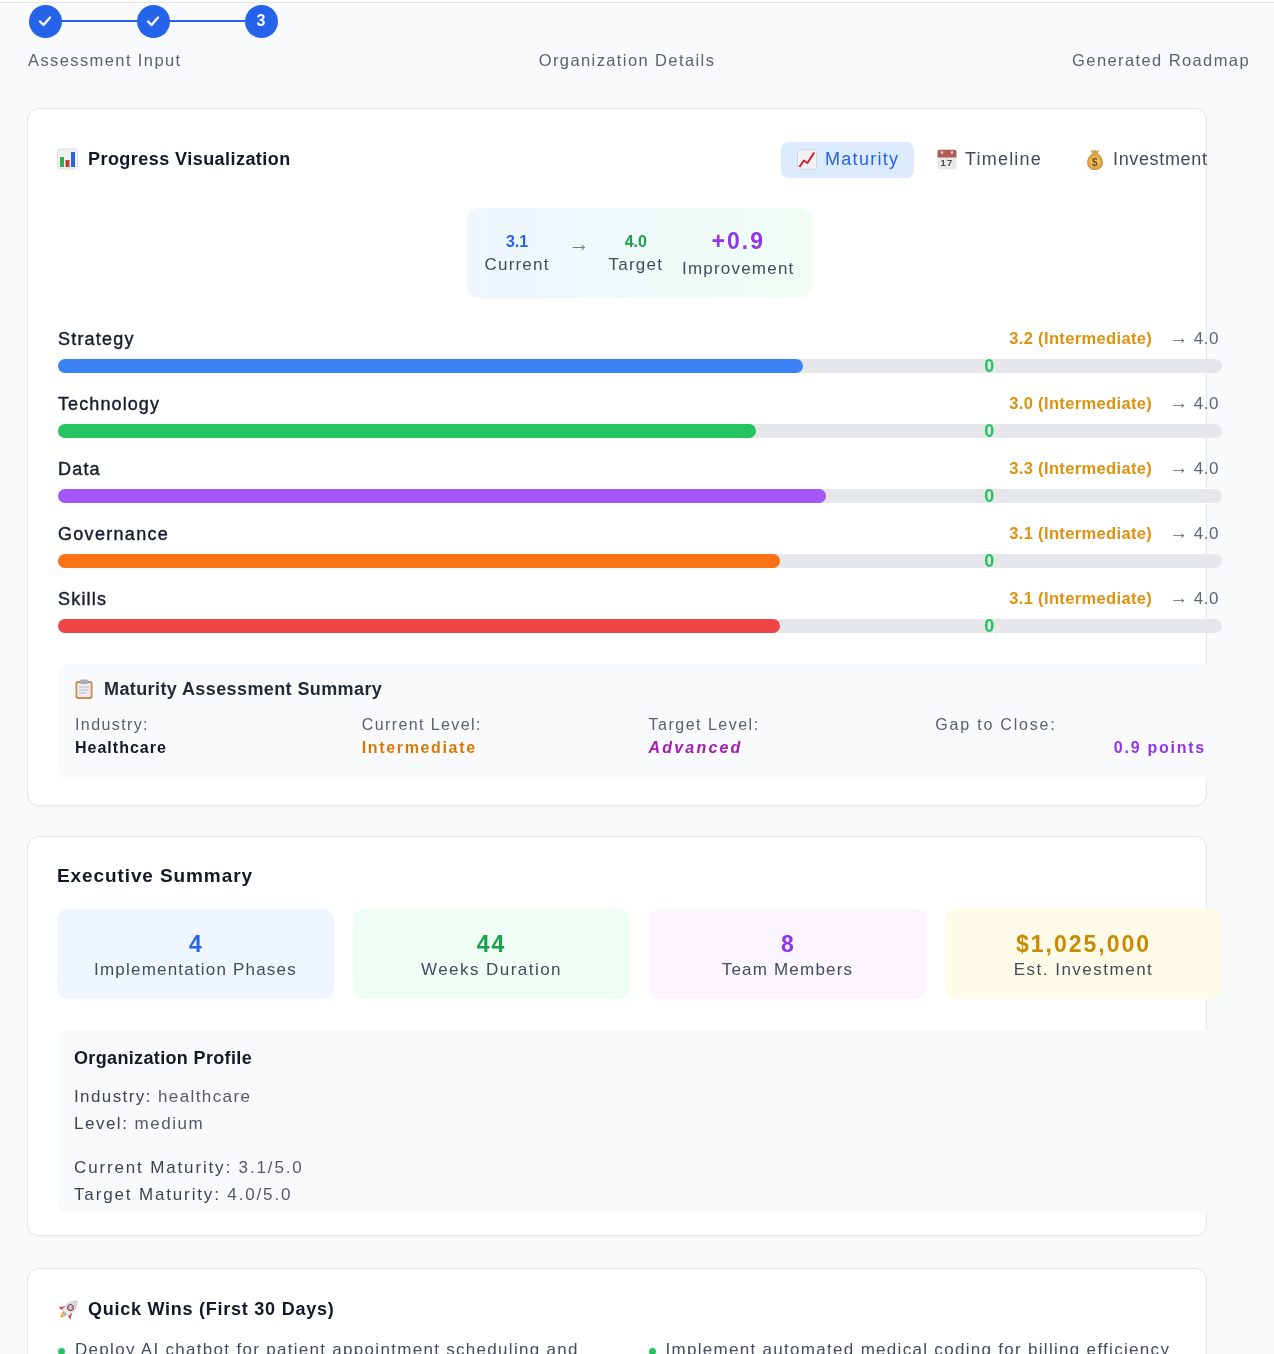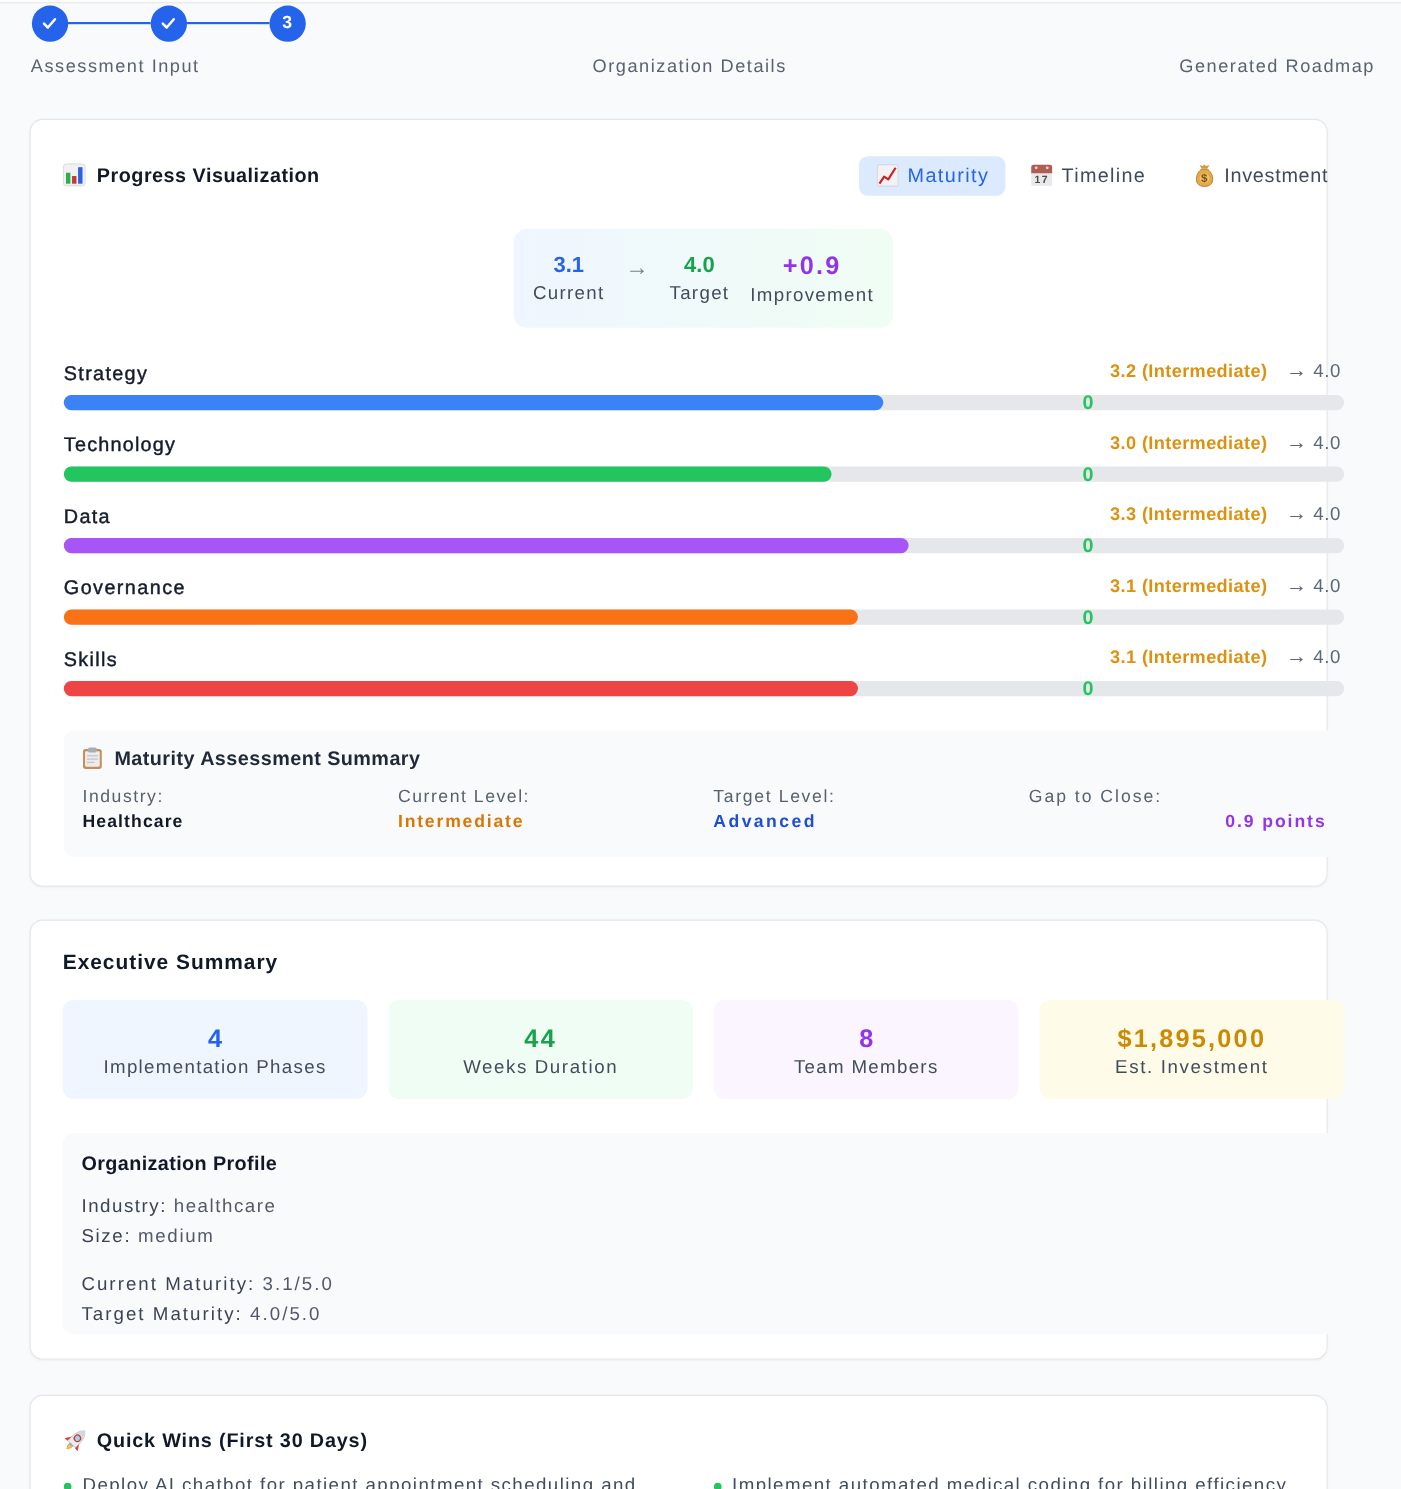--- a/index.html
+++ b/index.html
@@ -17,21 +17,21 @@
 .card2 { top:836px; height:400px; }
 .card3 { top:1268px; height:120px; }
 .ctitle { position:absolute; font-size:18px; font-weight:700; letter-spacing:0.45px; color:#111827; white-space:nowrap; }
 
 .tab { position:absolute; top:32.5px; height:36px; display:flex; align-items:center; border-radius:8px; font-size:18px; color:#3f4a5a; }
 .tab.active { background:#dbeafe; color:#2563eb; }
 .tab .ticon { margin-right:8px; flex:none; }
 
 .gradbox { position:absolute; left:439px; top:99px; width:345px; height:90px; border-radius:12px; background:linear-gradient(90deg,#eff6ff,#f0fdf4); display:flex; align-items:center; justify-content:center; gap:19px; }
 .gcol { text-align:center; }
-.gnum { font-size:20px; font-weight:700; line-height:1.25; }
+.gnum { font-size:16px; font-weight:700; line-height:1.25; }
 .glab { font-size:17px; letter-spacing:1.2px; color:#414c5c; margin-top:3px; }
 .garrow { font-size:21px; color:#74808f; padding-bottom:18px; }
 
 .brow { position:absolute; left:30px; width:1164px; }
 .brow .bl { position:absolute; left:0; top:0; font-size:18px; color:#151c2c; -webkit-text-stroke:0.4px #151c2c; }
 .brow .bv { position:absolute; right:3px; top:-2px; font-size:16.5px; white-space:nowrap; }
 .bv .amber { color:#dc9210; font-weight:700; letter-spacing:0.35px; }
 .bv .ga { color:#5b6878; font-weight:400; font-size:17px; margin-left:17px; letter-spacing:0.5px; }
 .bv .ga .ar { font-size:19px; }
 .track { position:absolute; left:0; top:30px; width:1164px; height:14px; background:#e5e7eb; border-radius:7px; }
@@ -189,21 +189,21 @@
       <div>
           <div class="mslab" style="letter-spacing:1.4px;">Industry:</div>
           <div class="msval" style="color:#111827;letter-spacing:1.0px;">Healthcare</div>
         </div>
       <div>
           <div class="mslab" style="letter-spacing:1.4px;">Current Level:</div>
           <div class="msval" style="color:#d97706;letter-spacing:1.65px;">Intermediate</div>
         </div>
       <div>
           <div class="mslab" style="letter-spacing:1.5px;">Target Level:</div>
-          <div class="msval" style="color:#1d4ed8;letter-spacing:2.2px;">Advanced</div>
+          <div class="msval" style="color:#a21caf;letter-spacing:2.2px;font-style:italic;">Advanced</div>
         </div>
       <div>
           <div class="mslab" style="letter-spacing:1.8px;">Gap to Close:</div>
           <div class="msval" style="color:#9333ea;letter-spacing:1.75px;text-align:right;">0.9 points</div>
         </div>
     </div>
   </div>
 </div>
 
 <div class="card card2">
@@ -215,28 +215,28 @@
     </div>
     <div class="stat" style="background:#f0fdf4;">
       <div class="snum" style="color:#16a34a;letter-spacing:2px;">44</div>
       <div class="slab2" style="letter-spacing:1.45px;">Weeks Duration</div>
     </div>
     <div class="stat" style="background:#faf5ff;">
       <div class="snum" style="color:#9333ea;">8</div>
       <div class="slab2">Team Members</div>
     </div>
     <div class="stat" style="background:#fefce8;">
-      <div class="snum" style="color:#ca8a04;letter-spacing:2px;">$1,895,000</div>
+      <div class="snum" style="color:#ca8a04;letter-spacing:2px;">$1,025,000</div>
       <div class="slab2" style="letter-spacing:1.5px;">Est. Investment</div>
     </div>
   </div>
   <div class="orgbox">
     <div class="orgtitle">Organization Profile</div>
     <div class="orgline orgfirst"><b>Industry:</b> healthcare</div>
-    <div class="orgline" style="letter-spacing:1.5px;"><b>Size:</b> medium</div>
+    <div class="orgline" style="letter-spacing:1.5px;"><b>Level:</b> medium</div>
     <div class="orgline" style="letter-spacing:1.85px;margin-top:16px;"><b>Current Maturity:</b> 3.1/5.0</div>
     <div class="orgline" style="letter-spacing:1.85px;"><b>Target Maturity:</b> 4.0/5.0</div>
   </div>
 </div>
 
 <div class="card card3">
   <div class="ctitle" style="left:60px;top:30px;letter-spacing:0.75px;">Quick Wins (First 30 Days)</div>
   <svg style="position:absolute;left:29px;top:28px;" width="24" height="24" viewBox="0 0 24 24">
     <g transform="rotate(45 12 12)">
       <path d="M12 0.5 C8.8 3.2 7.2 7.5 7.2 12 L7.2 17.5 L16.8 17.5 L16.8 12 C16.8 7.5 15.2 3.2 12 0.5 Z" fill="#e9ebf0" stroke="#aab1bc" stroke-width="0.6"></path>

